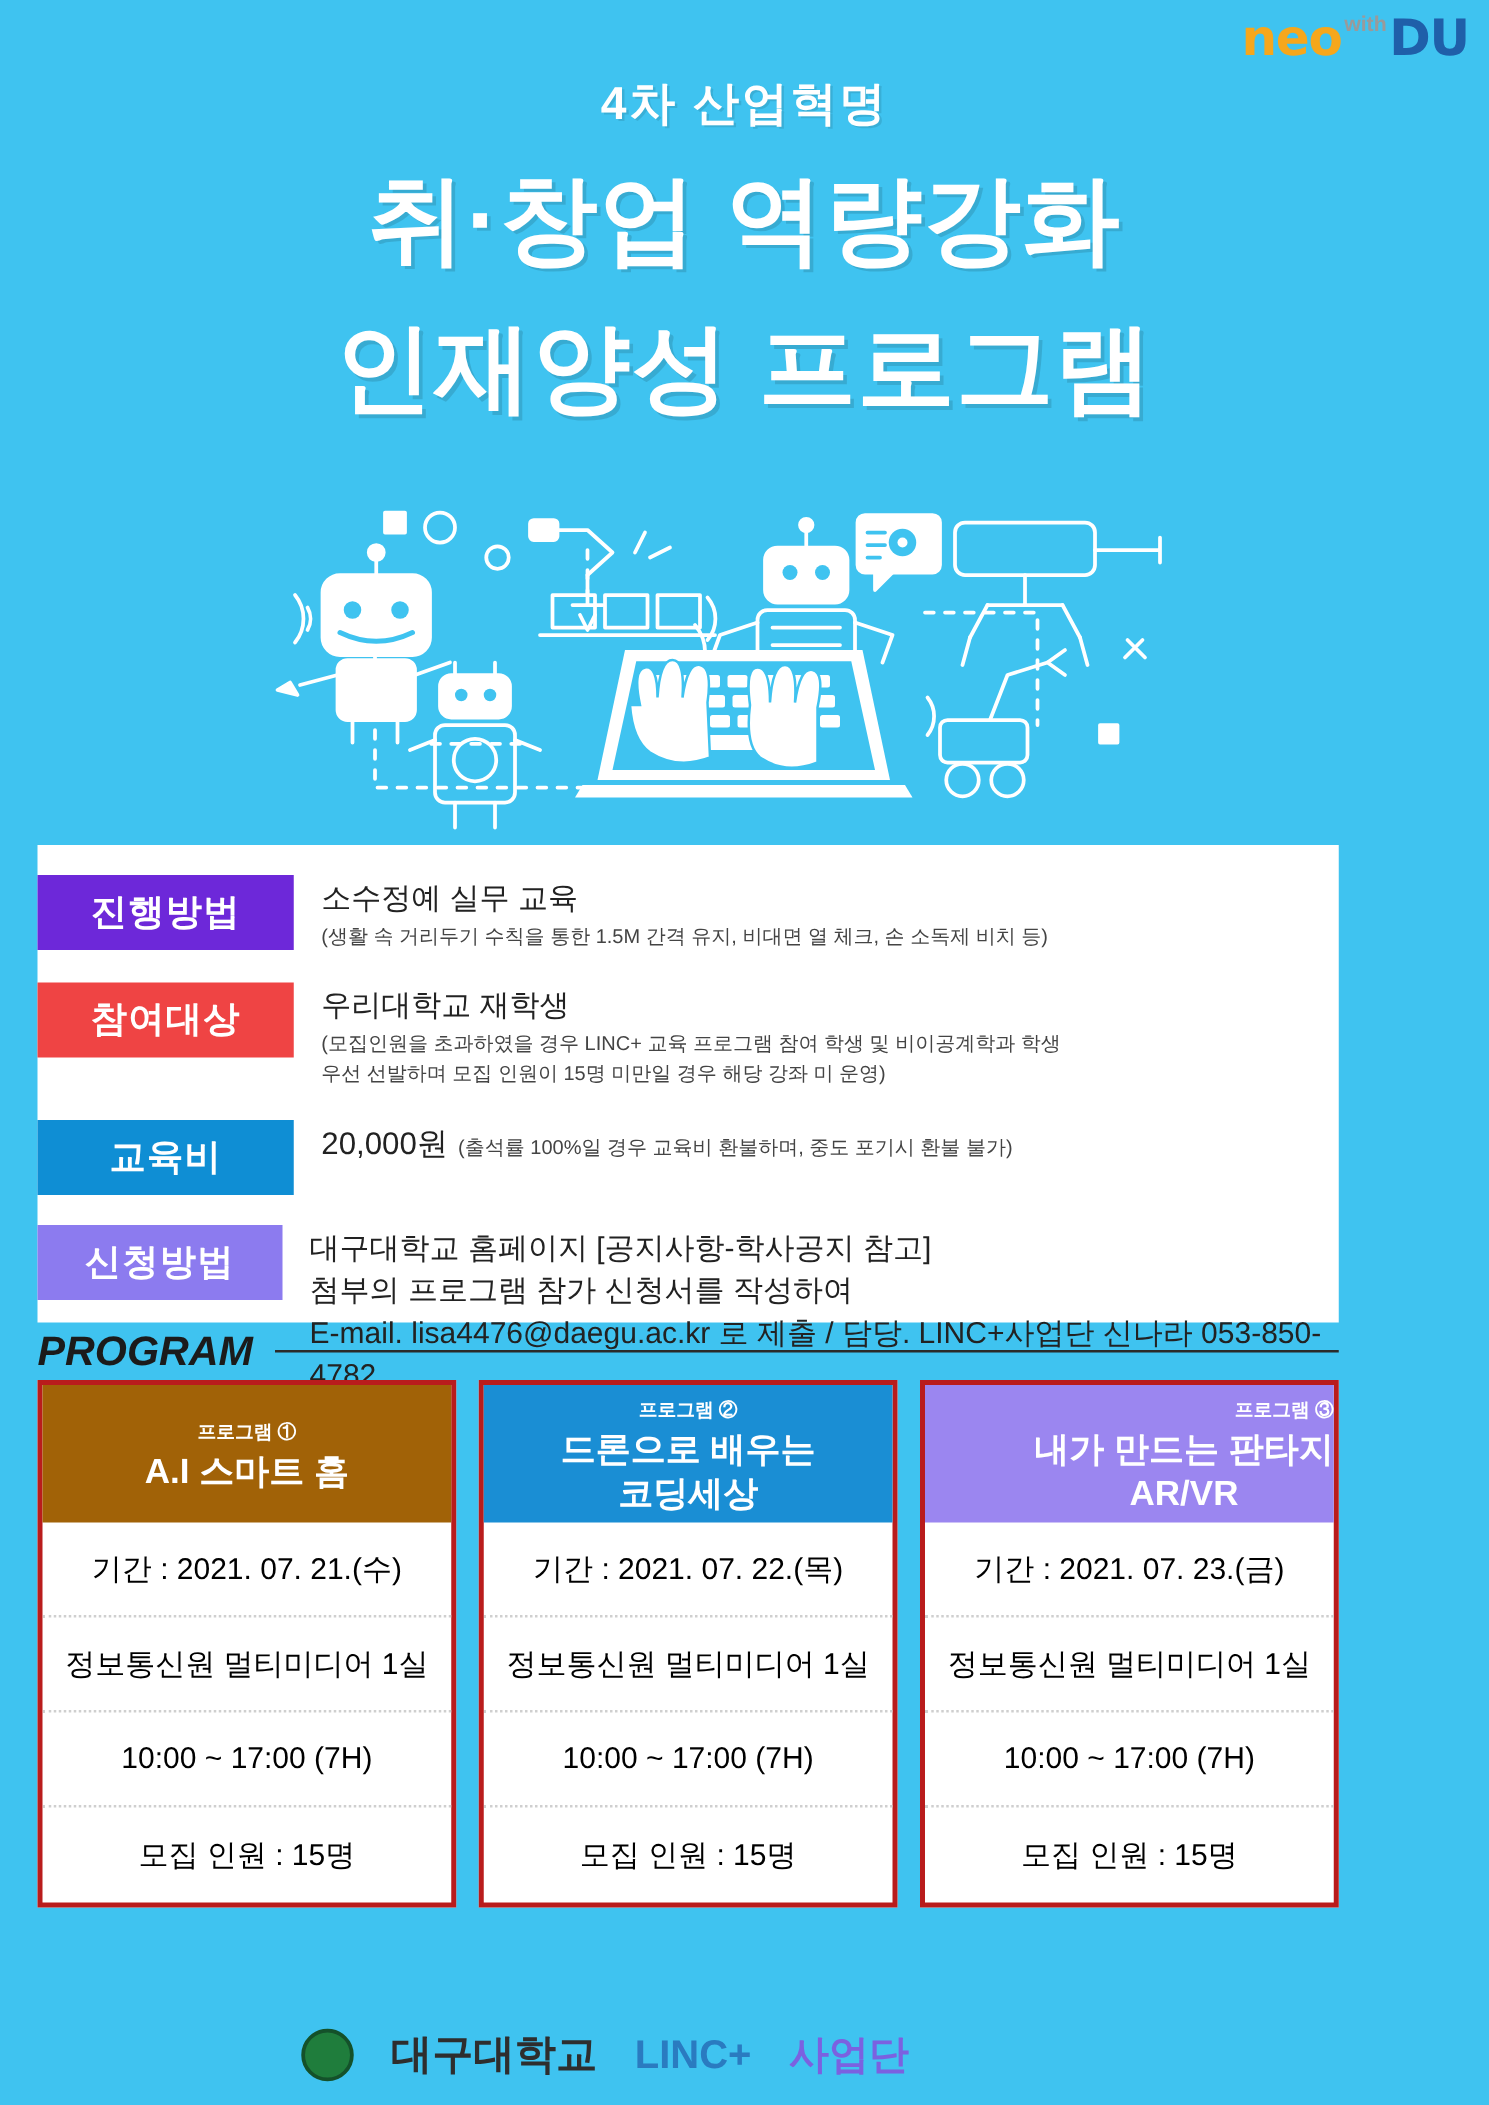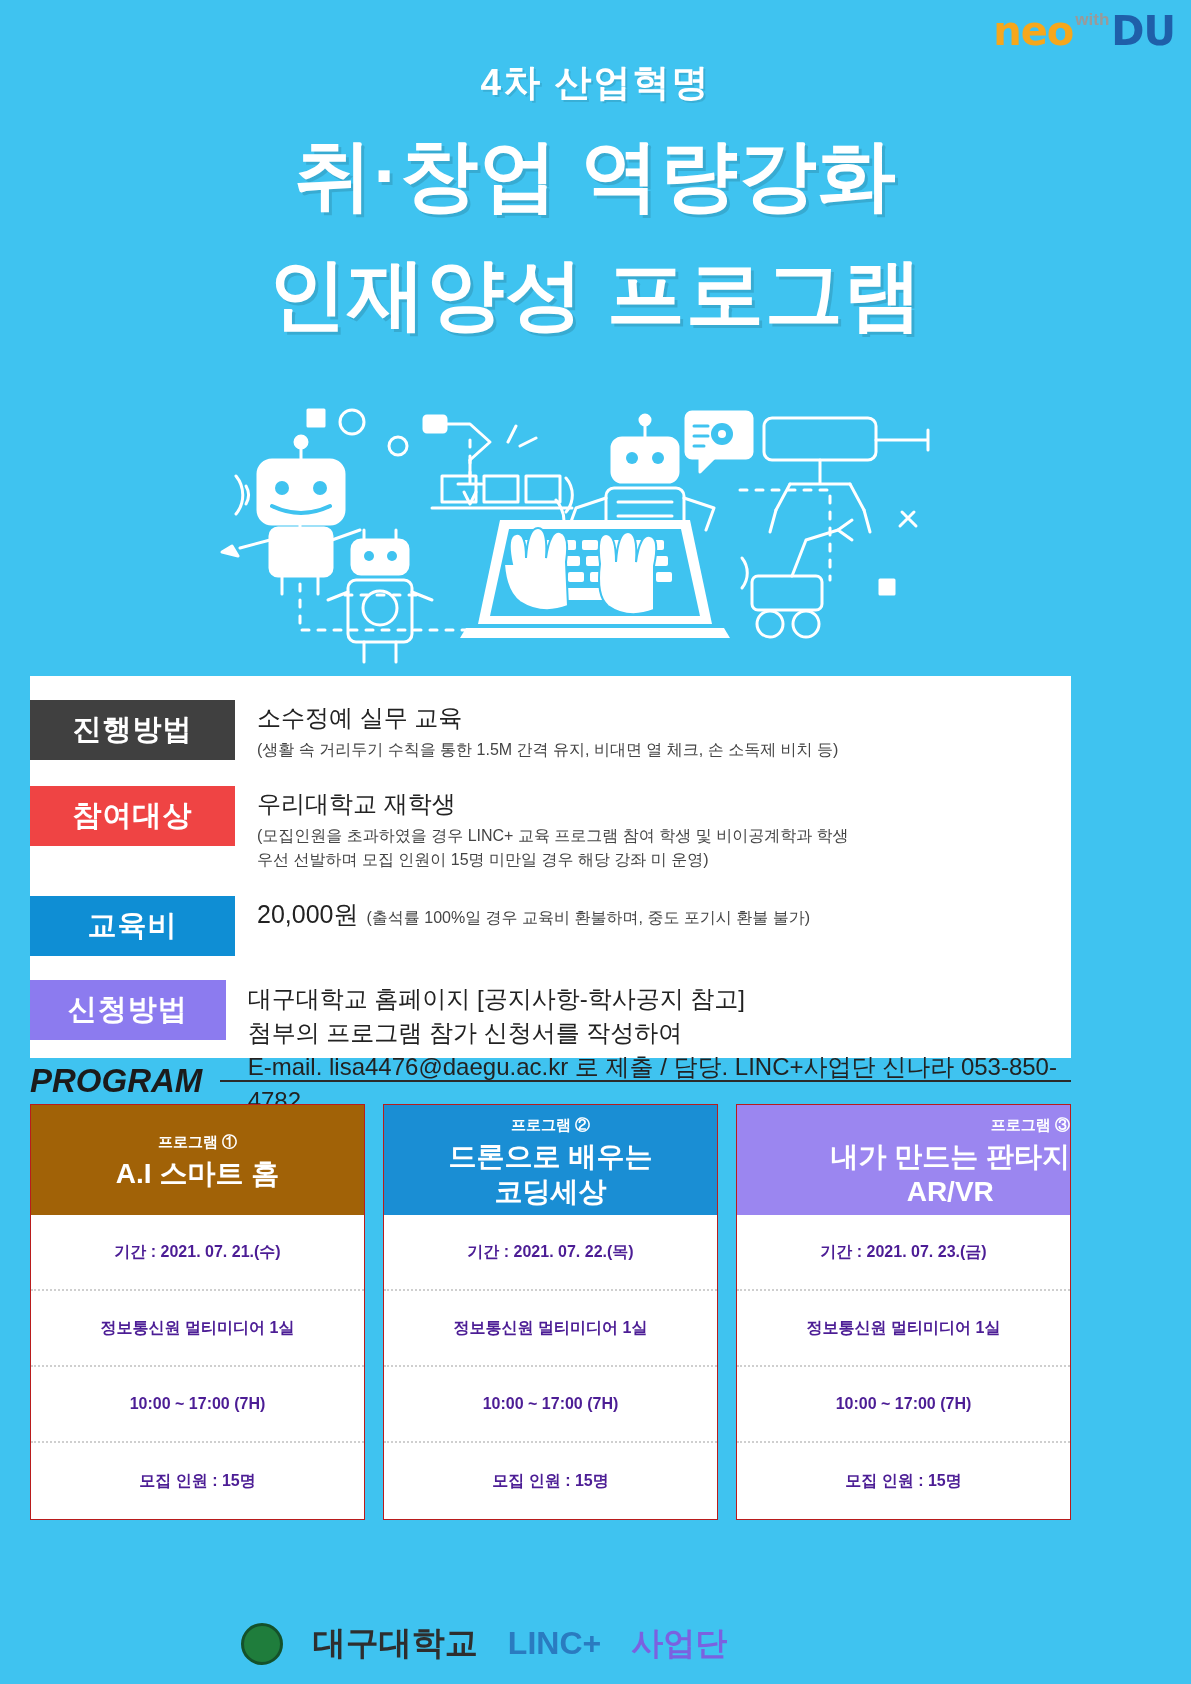--- a/index.html
+++ b/index.html
@@ -84,21 +84,21 @@
     width: 205px;
     min-height: 60px;
     display: flex;
     align-items: center;
     justify-content: center;
     color: #ffffff;
     font-size: 29px;
     font-weight: bold;
     letter-spacing: 1px;
   }
-  .badge-1 { background: #404040; }
+  .badge-1 { background: #6d28d9; }
   .badge-2 { background: #ef4444; }
   .badge-3 { background: #0f8ed4; }
   .badge-4 { background: #8c7bef; }
   .info-body { padding-left: 22px; padding-top: 2px; }
   .info-title { font-size: 24px; color: #222; margin-bottom: 4px; }
   .info-note { font-size: 16px; color: #444; line-height: 1.5; }
   .fee-line { font-size: 25px; color: #222; display: flex; align-items: baseline; gap: 8px; }
   .fee-line .small { font-size: 16px; color: #444; }
   .apply-line { font-size: 24px; color: #222; line-height: 1.42; }
 
@@ -125,45 +125,44 @@
   .cards {
     position: absolute;
     top: 1104px; left: 30px;
     width: 1041px;
     display: flex;
     gap: 18px;
   }
   .card {
     width: 335px;
     background: #ffffff;
-    border: 1px solid #b91c1c;
+    border: 4px solid #b91c1c;
   }
   .card-head {
     height: 110px;
     display: flex;
     flex-direction: column;
     align-items: center;
     justify-content: center;
     color: #ffffff;
     padding-top: 4px;
   }
   .card-head .idx { font-size: 15px; font-weight: bold; margin-bottom: 4px; }
   .card-head .name { font-size: 28px; font-weight: bold; line-height: 1.25; text-align: center; }
   .head-1 { background: #a16207; }
   .head-2 { background: #1a8ed4; }
   .head-3 { background: #9b86f0; align-items: flex-end; }
   .card-row {
     height: 76px;
     display: flex;
     align-items: center;
     justify-content: center;
-    font-size: 16px;
-    color: #4c1d95;
+    font-size: 24px;
+    color: #000000;
     border-bottom: 2px dotted #cfcfcf;
-    font-weight: bold;
   }
   .card-row:last-child { border-bottom: none; }
 
   
   .footer {
     position: absolute;
     bottom: 18px; left: 0; width: 968px;
     display: flex;
     align-items: center;
     justify-content: center;

